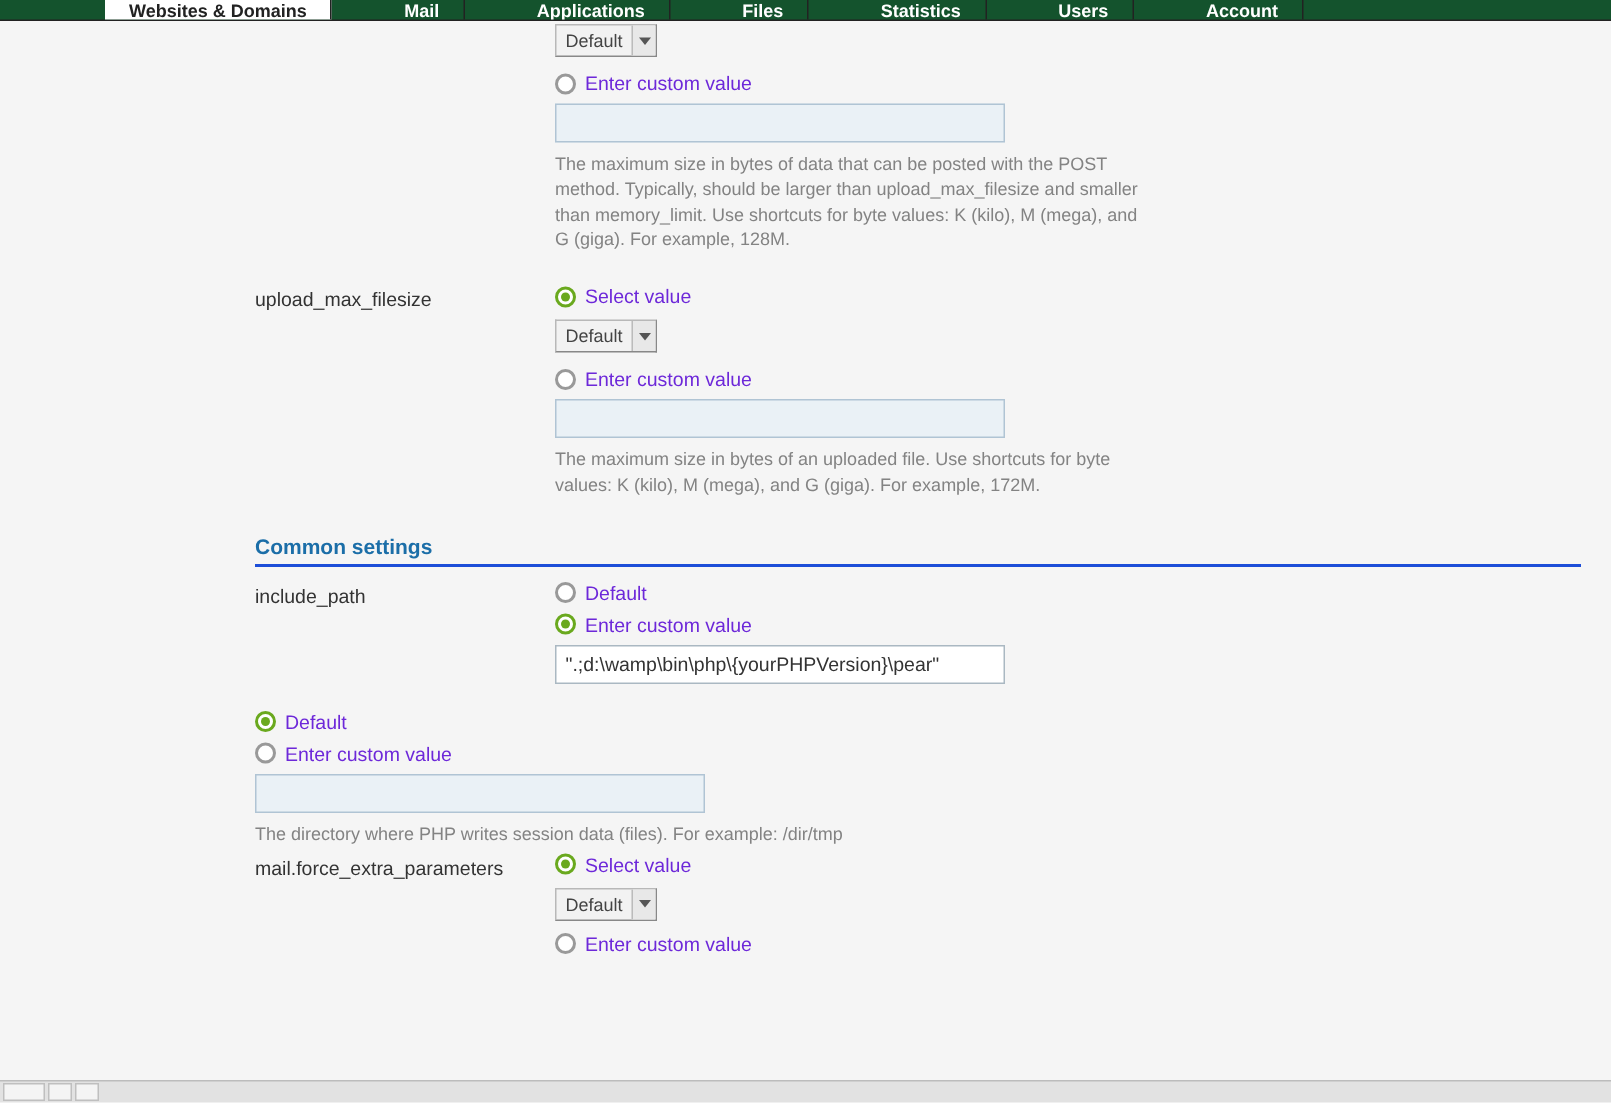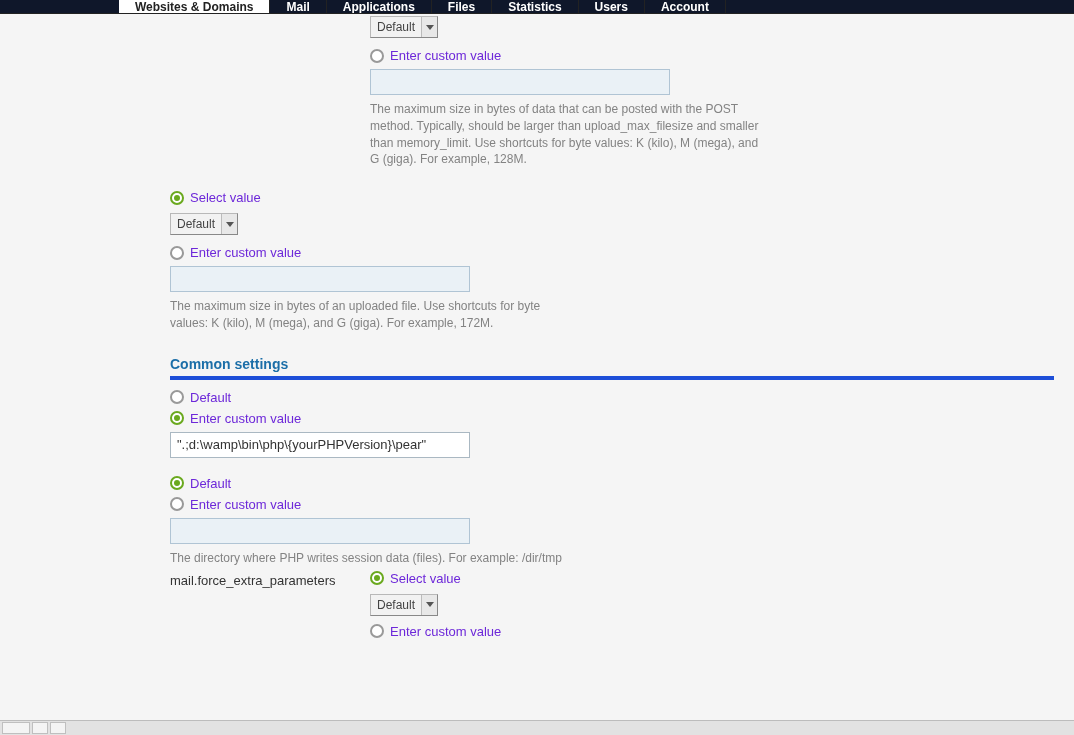--- a/index.html
+++ b/index.html
@@ -7,24 +7,25 @@
     font-family: Arial, Helvetica, sans-serif;
     font-size: 13px;
     color: #444;
     background: #f5f5f5;
     overflow: hidden;
   }
   .viewport { width: 1074px; height: 735px; position: relative; background: #f5f5f5; }
   .topnav {
     position: absolute; top: 0; left: 0; right: 0;
     height: 14px;
-    background: #0f172a;
+    background: #14532d;
     border-bottom: 1px solid #222;
     display: flex;
-    padding-left: 119px;
+    padding-left: 70px;
+    gap: 32px;
   }
   .tab {
     padding: 0 16px;
     color: #fff;
     font-weight: bold;
     font-size: 12px;
     line-height: 14px;
     border-right: 1px solid #222;
     cursor: pointer;
     white-space: nowrap;
@@ -99,21 +100,21 @@
     color: #333;
   }
   .text-input.active { background: #fff; border-color: #aab8c2; }
   .help-text {
     color: #838383; font-size: 12px; line-height: 1.4;
     margin-top: 6px; max-width: 400px;
   }
   .section-header {
     color: #1b6ea8; font-weight: bold; font-size: 14px;
     padding: 10px 0 4px 0;
-    border-bottom: 4px solid #1d4ed8;
+    border-bottom: 2px solid #1d4ed8;
     margin-top: 14px; margin-bottom: 4px;
   }
   .bottombar {
     position: absolute; left: 0; right: 0; bottom: 0;
     height: 15px; background: #e2e2e2;
     border-top: 1px solid #bcbcbc;
     display: flex; align-items: center;
   }
   .bottombar .chip {
     width: 28px; height: 12px; border: 1px solid #bfbfbf;
@@ -153,20 +154,21 @@
         <div class="option-line" style="margin-top:10px;">
           <span class="radio"></span>
           <span class="opt-label">Enter custom value</span>
         </div>
         <input class="text-input" readonly="" style="">
         <div class="help-text">The maximum size in bytes of data that can be posted with the POST method. Typically, should be larger than upload_max_filesize and smaller than memory_limit. Use shortcuts for byte values: K (kilo), M (mega), and G (giga). For example, 128M.</div>
       </div>
     </div>
 
     <div class="form-row" style="margin-top:22px;">
+      <div class="form-label">upload_max_filesize</div>
       <div class="form-field">
         <div class="option-line">
           <span class="radio selected"></span>
           <span class="opt-label">Select value</span>
         </div>
         <div class="select-box">
           <span class="sel-text">Default</span>
           <span class="sel-btn">
               <span class="caret-down"></span>
             </span>
@@ -176,20 +178,21 @@
           <span class="opt-label">Enter custom value</span>
         </div>
         <input class="text-input" readonly="" style="">
         <div class="help-text">The maximum size in bytes of an uploaded file. Use shortcuts for byte values: K (kilo), M (mega), and G (giga). For example, 172M.</div>
       </div>
     </div>
 
     <div class="section-header">Common settings</div>
 
     <div class="form-row">
+      <div class="form-label">include_path</div>
       <div class="form-field">
         <div class="option-line">
           <span class="radio"></span>
           <span class="opt-label">Default</span>
         </div>
         <div class="option-line">
           <span class="radio selected"></span>
           <span class="opt-label">Enter custom value</span>
         </div>
         <input class="text-input active" value="&quot;.;d:\wamp\bin\php\{yourPHPVersion}\pear&quot;" style="">

